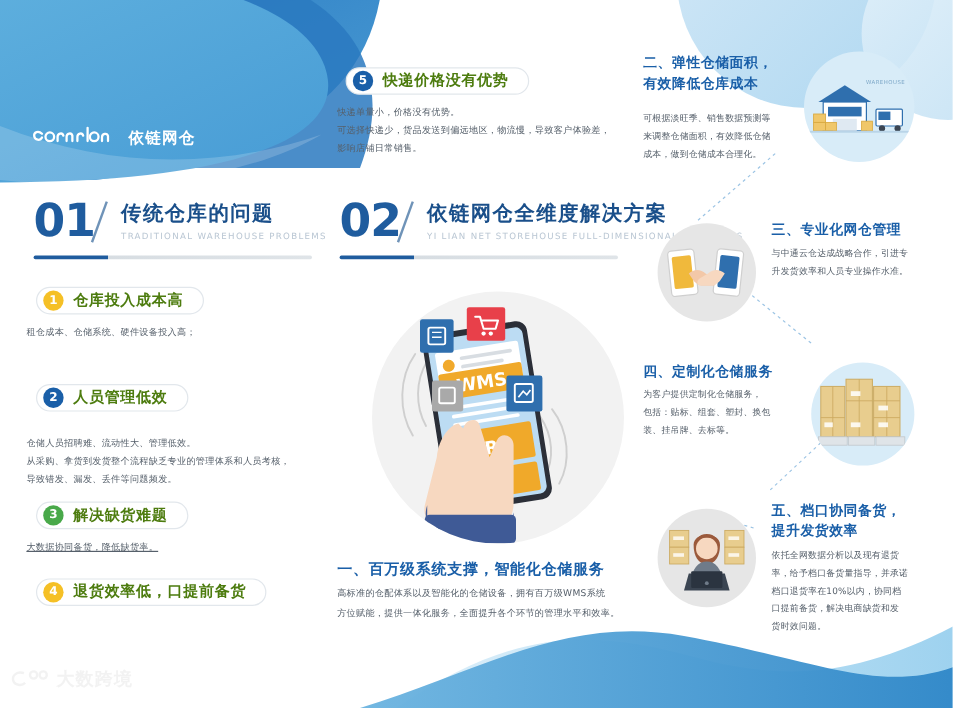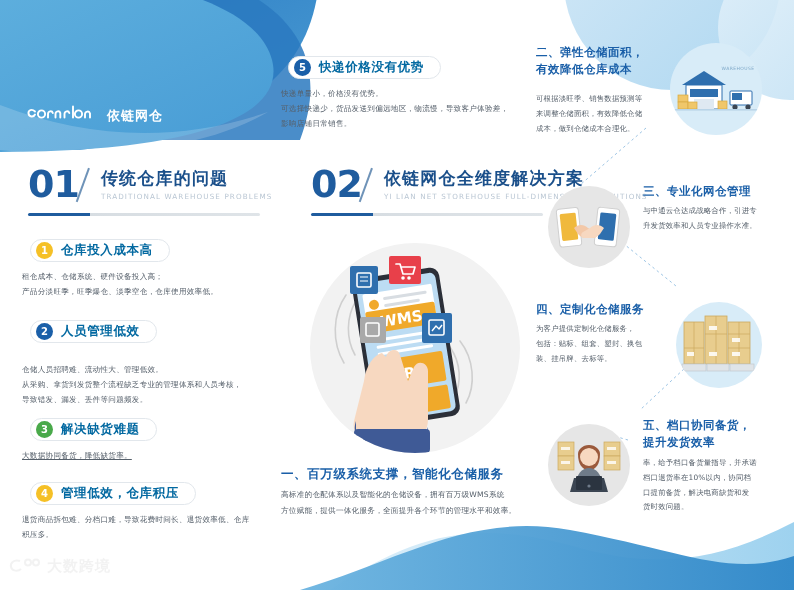--- a/index.html
+++ b/index.html
@@ -38,21 +38,21 @@
            border-radius:2px;}
   .sec-rule.w2{width:232px;}
 
   
   .pill{position:absolute;display:flex;align-items:center;gap:8px;
         height:23px;padding:0 16px 0 5px;border:1px solid #e2e7ec;border-radius:12px;
         background:#ffffff;box-sizing:border-box;}
   .pill .badge{width:17px;height:17px;border-radius:50%;color:#fff;font-size:10px;
         font-weight:bold;display:flex;align-items:center;justify-content:center;
         font-family:"DejaVu Sans","Liberation Sans",sans-serif;flex:0 0 auto;}
-  .pill .ptxt{font-size:12.5px;font-weight:bold;color:#0369a1;letter-spacing:0.6px;white-space:nowrap;}
+  .pill .ptxt{font-size:12.5px;font-weight:bold;color:#4d7c0f;letter-spacing:0.6px;white-space:nowrap;}
 
   
   .para{position:absolute;font-size:7.6px;color:#56606b;line-height:1.95;letter-spacing:0.25px;}
 
   
   .rh{position:absolute;font-size:11.5px;font-weight:bold;color:#1a5fa8;
       line-height:1.45;letter-spacing:0.5px;}
   .rp{position:absolute;font-size:7.4px;color:#56606b;line-height:2.0;letter-spacing:0.2px;}
 
   
@@ -140,39 +140,38 @@
       <div class="sec-num">01</div>
       <div class="sec-slash"></div>
       <div class="sec-titles">
         <div class="sec-title-cn">传统仓库的问题</div>
         <div class="sec-title-en">TRADITIONAL WAREHOUSE PROBLEMS</div>
       </div>
     </div>
     <div class="sec-rule"></div>
   </div>
 
-  <div class="sec-head" style="left:283px;top:166px;margin-left:28px;">
+  <div class="sec-head" style="left:283px;top:166px;">
     <div class="row">
       <div class="sec-num">02</div>
       <div class="sec-slash"></div>
       <div class="sec-titles">
         <div class="sec-title-cn">依链网仓全维度解决方案</div>
         <div class="sec-title-en">YI LIAN NET STOREHOUSE FULL-DIMENSIONAL SOLUTIONS</div>
       </div>
     </div>
     <div class="sec-rule w2"></div>
   </div>
 
   <div class="pill" style="left:30px;top:239px;">
     <span class="badge" style="background: rgb(245, 192, 38);">1</span>
     <span class="ptxt">仓库投入成本高</span>
   </div>
   <div class="para" style="left:22px;top:270px;width:250px;">
     <div>租仓成本、仓储系统、硬件设备投入高；</div>
-    <div>产品分淡旺季，旺季爆仓、淡季空仓，仓库使用效率低。</div>
   </div>
 
   <div class="pill" style="left:30px;top:320px;">
     <span class="badge" style="background: rgb(26, 95, 168);">2</span>
     <span class="ptxt">人员管理低效</span>
   </div>
   <div class="para" style="left:22px;top:351px;width:255px;margin-top:12px;">
     <div>仓储人员招聘难、流动性大、管理低效。</div>
     <div>从采购、拿货到发货整个流程缺乏专业的管理体系和人员考核，</div>
     <div>导致错发、漏发、丢件等问题频发。</div>
@@ -181,25 +180,21 @@
   <div class="pill" style="left:30px;top:418px;">
     <span class="badge" style="background: rgb(73, 169, 74);">3</span>
     <span class="ptxt">解决缺货难题</span>
   </div>
   <div class="para" style="left:22px;top:449px;width:250px;text-decoration:underline;">
     <div>大数据协同备货，降低缺货率。</div>
   </div>
 
   <div class="pill" style="left:30px;top:482px;">
     <span class="badge" style="background: rgb(245, 192, 38);">4</span>
-    <span class="ptxt">管理低效，仓库积压</span>
-  </div>
-  <div class="para" style="left:22px;top:513px;width:255px;">
-    <div>退货商品拆包难、分档口难，导致花费时间长、退货效率低、仓库</div>
-    <div>积压多。</div>
+    <span class="ptxt">退货效率低，口提前备货</span>
   </div>
 
   <div class="pill" style="left:288px;top:56px;">
     <span class="badge" style="background: rgb(26, 95, 168);">5</span>
     <span class="ptxt">快递价格没有优势</span>
   </div>
   <div class="para" style="left:281px;top:87px;width:258px;">
     <div>快递单量小，价格没有优势。</div>
     <div>可选择快递少，货品发送到偏远地区，物流慢，导致客户体验差，</div>
     <div>影响店铺日常销售。</div>
@@ -407,20 +402,21 @@
       <path d="M26,54 L56,54 L60,68 L22,68 Z" fill="#3b4552"></path>
       <rect x="28" y="52" width="26" height="14" rx="1" fill="#2b3440"></rect>
       <circle cx="41" cy="62" r="1.6" fill="#6f7b89"></circle>
     </svg>
   </div>
   <div class="rh" style="left:643px;top:417px;">
     <div>五、档口协同备货，</div>
     <div>提升发货效率</div>
   </div>
   <div class="rp" style="left:643px;top:456px;width:136px;">
+    <div>依托全网数据分析以及现有退货</div>
     <div>率，给予档口备货量指导，并承诺</div>
     <div>档口退货率在10%以内，协同档</div>
     <div>口提前备货，解决电商缺货和发</div>
     <div>货时效问题。</div>
   </div>
 
   <div class="wm">
     <svg width="34" height="20" viewBox="0 0 34 20">
       <g fill="none" stroke="#e8e8e8" stroke-width="2">
         <path d="M12,5 C6,3 2,7 3,11 C4,15 10,16 13,13"></path>

